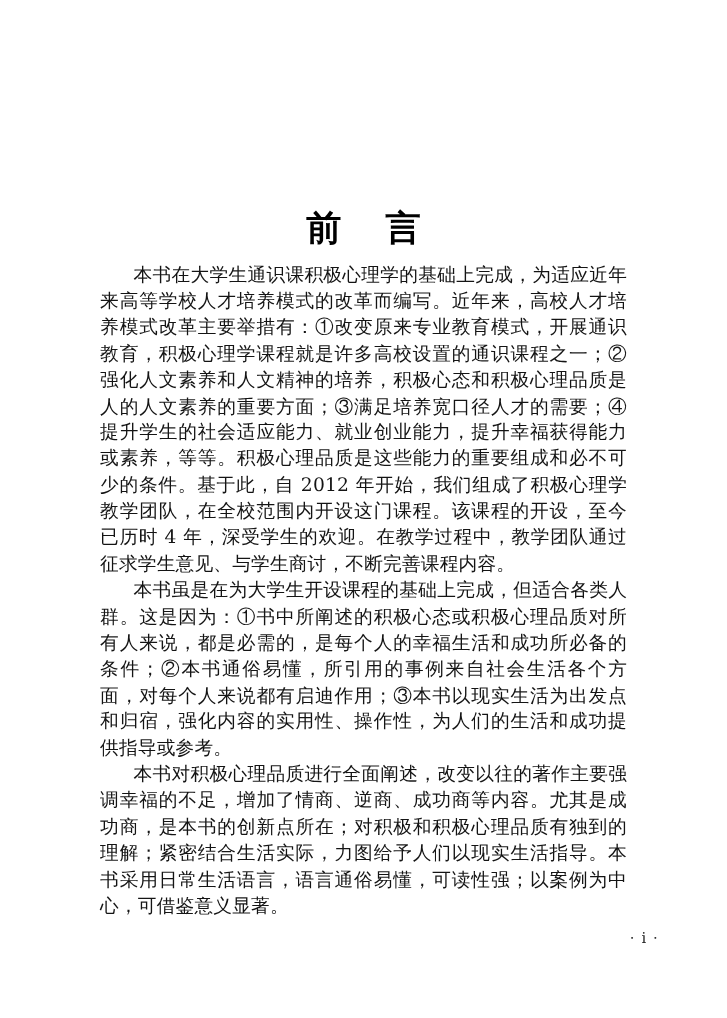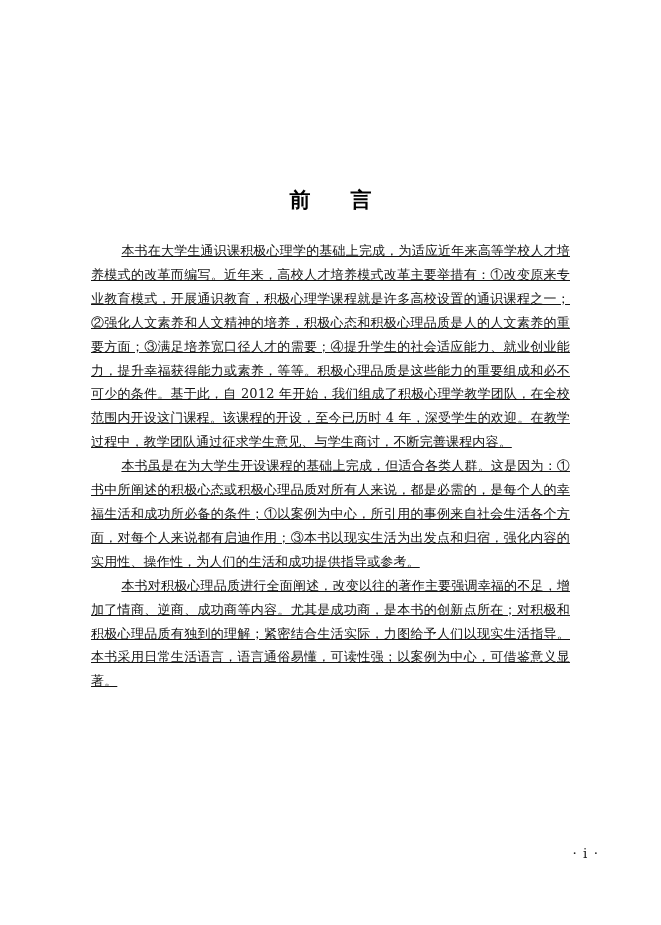--- a/index.html
+++ b/index.html
@@ -24,50 +24,49 @@
     height: 925px;
     background: #ffffff;
   }
 
   .page-title {
     position: absolute;
     left: 0;
     top: 186px;
     width: 661px;
     text-align: center;
-    font-size: 21px;
+    font-size: 32px;
     font-weight: bold;
     letter-spacing: 0;
     color: #000000;
     font-family: "DejaVu Serif", "Liberation Serif", serif;
   }
   .page-title .gap {
     display: inline-block;
     width: 40px;
   }
 
   .body-text {
     position: absolute;
     left: 91px;
     top: 239px;
     width: 479px;
   }
 
   .para {
     margin: 0 0 0 0;
-    font-size: 13px;
+    font-size: 17px;
     line-height: 23.9px;
     text-align: justify;
     text-justify: inter-character;
     text-indent: 30.4px;
     color: #141414;
     font-family: "DejaVu Serif", "Liberation Serif", serif;
     word-break: break-all;
     letter-spacing: 0.15px;
-    text-decoration: underline;
   }
 
   .footer {
     position: absolute;
     left: 0;
     top: 845px;
     width: 661px;
     text-align: right;
     padding-right: 62px;
     box-sizing: border-box;
@@ -81,19 +80,19 @@
 <body>
 
 <div class="page">
 
   <div class="page-title">
     <span>前</span><span class="gap"></span><span>言</span>
   </div>
 
   <div class="body-text">
     <p class="para">本书在大学生通识课积极心理学的基础上完成，为适应近年来高等学校人才培养模式的改革而编写。近年来，高校人才培养模式改革主要举措有：①改变原来专业教育模式，开展通识教育，积极心理学课程就是许多高校设置的通识课程之一；②强化人文素养和人文精神的培养，积极心态和积极心理品质是人的人文素养的重要方面；③满足培养宽口径人才的需要；④提升学生的社会适应能力、就业创业能力，提升幸福获得能力或素养，等等。积极心理品质是这些能力的重要组成和必不可少的条件。基于此，自 2012 年开始，我们组成了积极心理学教学团队，在全校范围内开设这门课程。该课程的开设，至今已历时 4 年，深受学生的欢迎。在教学过程中，教学团队通过征求学生意见、与学生商讨，不断完善课程内容。</p>
-    <p class="para">本书虽是在为大学生开设课程的基础上完成，但适合各类人群。这是因为：①书中所阐述的积极心态或积极心理品质对所有人来说，都是必需的，是每个人的幸福生活和成功所必备的条件；①以案例为中心，所引用的事例来自社会生活各个方面，对每个人来说都有启迪作用；③本书以现实生活为出发点和归宿，强化内容的实用性、操作性，为人们的生活和成功提供指导或参考。</p>
+    <p class="para">本书虽是在为大学生开设课程的基础上完成，但适合各类人群。这是因为：①书中所阐述的积极心态或积极心理品质对所有人来说，都是必需的，是每个人的幸福生活和成功所必备的条件；②本书通俗易懂，所引用的事例来自社会生活各个方面，对每个人来说都有启迪作用；③本书以现实生活为出发点和归宿，强化内容的实用性、操作性，为人们的生活和成功提供指导或参考。</p>
     <p class="para">本书对积极心理品质进行全面阐述，改变以往的著作主要强调幸福的不足，增加了情商、逆商、成功商等内容。尤其是成功商，是本书的创新点所在；对积极和积极心理品质有独到的理解；紧密结合生活实际，力图给予人们以现实生活指导。本书采用日常生活语言，语言通俗易懂，可读性强；以案例为中心，可借鉴意义显著。</p>
   </div>
 
   <div class="footer">· i ·</div>
 
 </div>
 
 </body></html>

